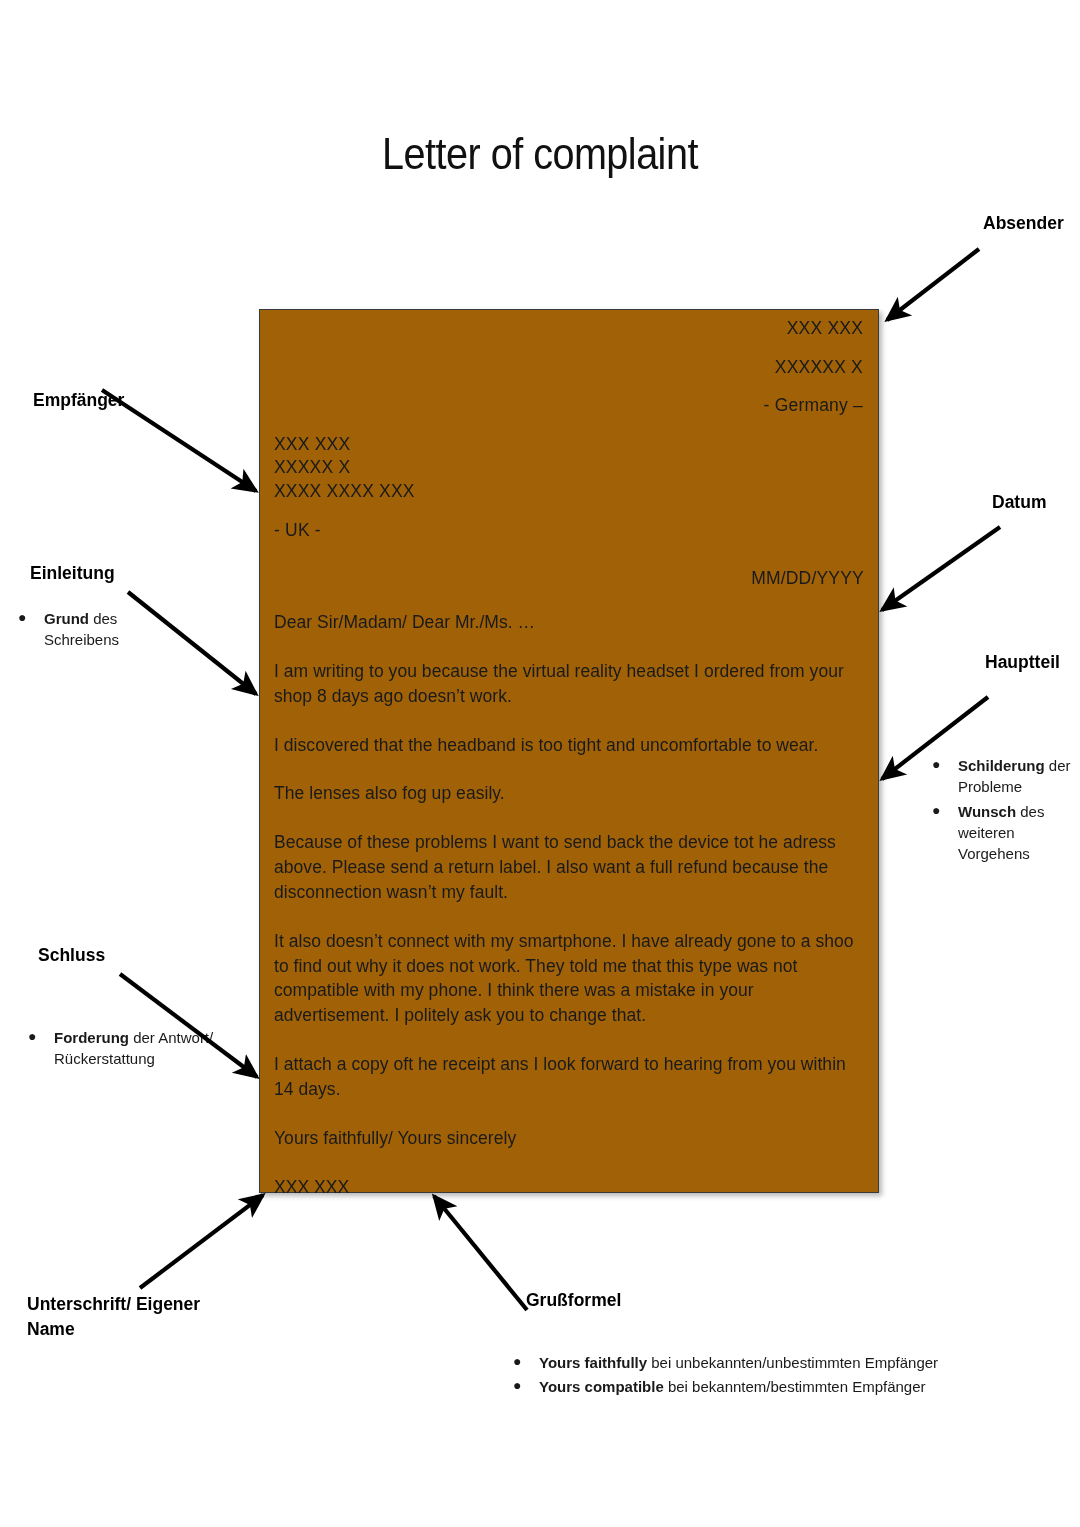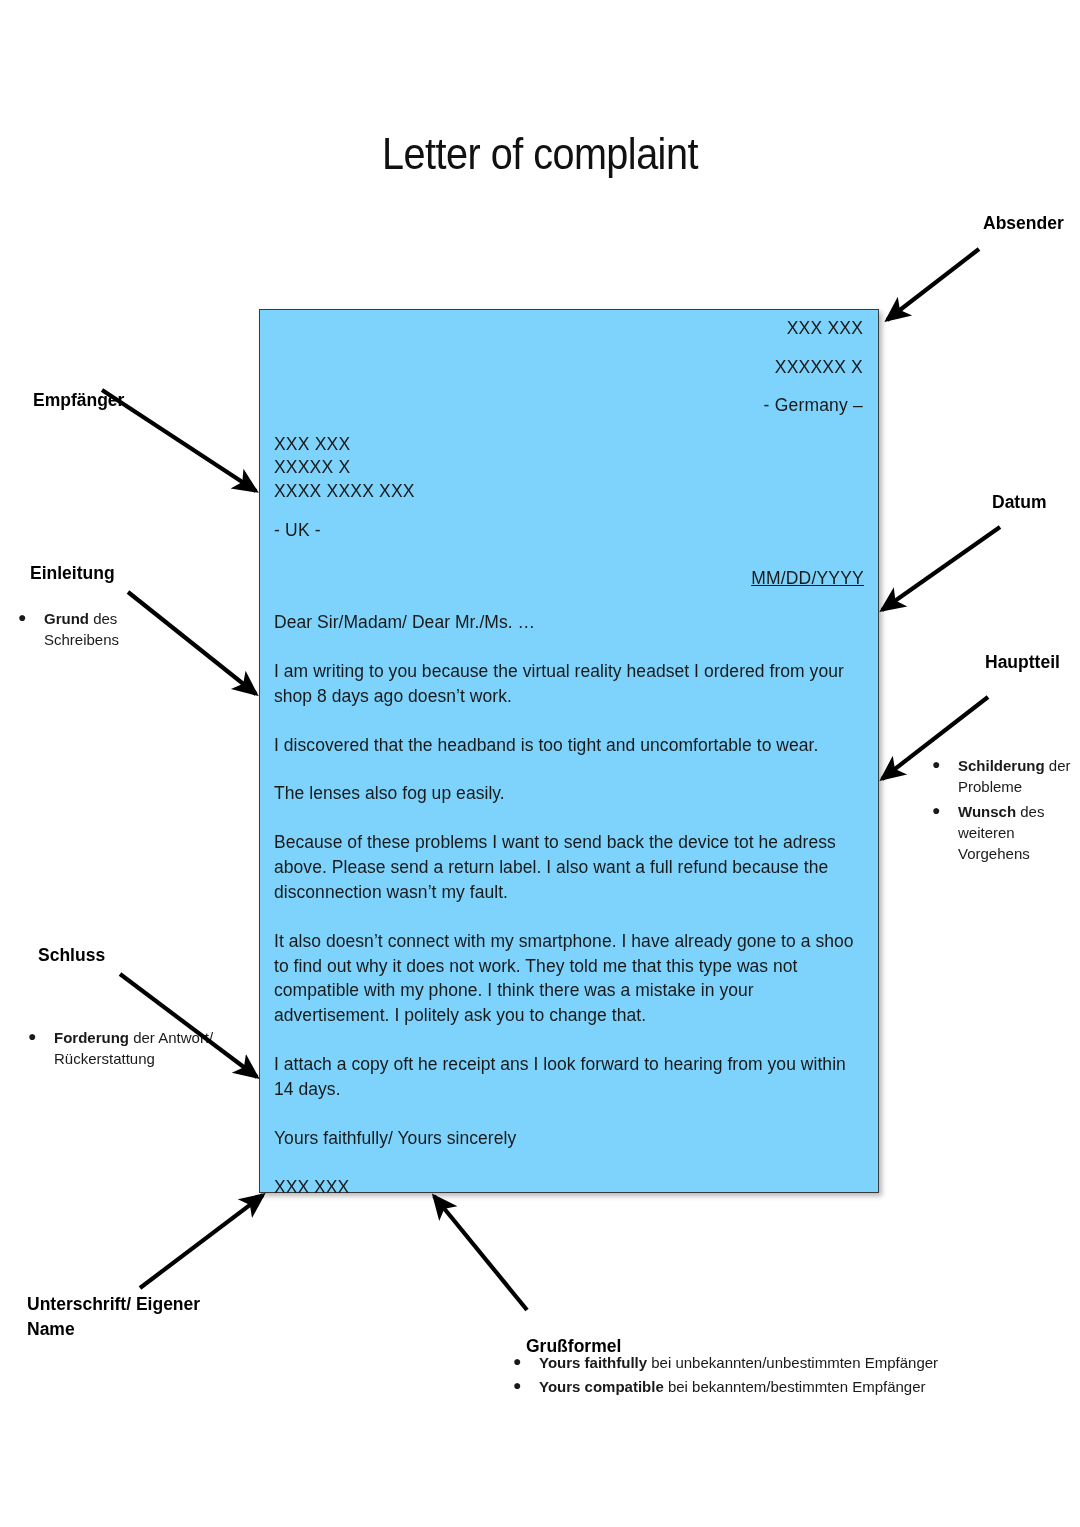--- a/index.html
+++ b/index.html
@@ -30,21 +30,21 @@
     color: #111111;
   }
 
   
   #letter-sheet {
     position: absolute;
     left: 259px;
     top: 309px;
     width: 620px;
     height: 884px;
-    background: #7dd3fc;
+    background: #a16207;
     border: 1px solid #3a3a3a;
     box-shadow: 3px 3px 5px rgba(0,0,0,0.28);
     box-sizing: border-box;
   }
   .letter-inner {
     position: absolute;
     left: 14px;
     top: 10px;
     right: 14px;
     bottom: 8px;
@@ -73,21 +73,20 @@
   .recipient-country {
     margin-top: 22px;
     margin-bottom: 0;
     letter-spacing: 0.2px;
   }
 
   .date-line {
     text-align: right;
     margin-top: 30px;
     letter-spacing: 0.2px;
-    text-decoration: underline;
   }
 
   .body-block { margin-top: 23px; }
   .body-block p {
     margin: 0 0 24px 0;
     line-height: 1.42;
     letter-spacing: 0.05px;
   }
   .body-block p:last-child { margin-bottom: 0; }
 
@@ -129,21 +128,21 @@
   #list-schluss     { left: 28px;  top: 1027px; width: 190px; }
   #label-unterschrift { left: 27px; top: 1292px; width: 190px; }
 
   
   #label-absender   { left: 983px; top: 213px; }
   #label-datum      { left: 992px; top: 492px; }
   #label-hauptteil  { left: 985px; top: 652px; }
   #list-hauptteil   { left: 932px; top: 755px; width: 148px; }
 
   
-  #label-grussformel { left: 526px; top: 1336px; }
+  #label-grussformel { left: 526px; top: 1290px; }
   #list-grussformel  { left: 513px; top: 1352px; width: 470px; }
 
   
   #arrow-layer {
     position: absolute;
     left: 0;
     top: 0;
     width: 1080px;
     height: 1527px;
     pointer-events: none;

